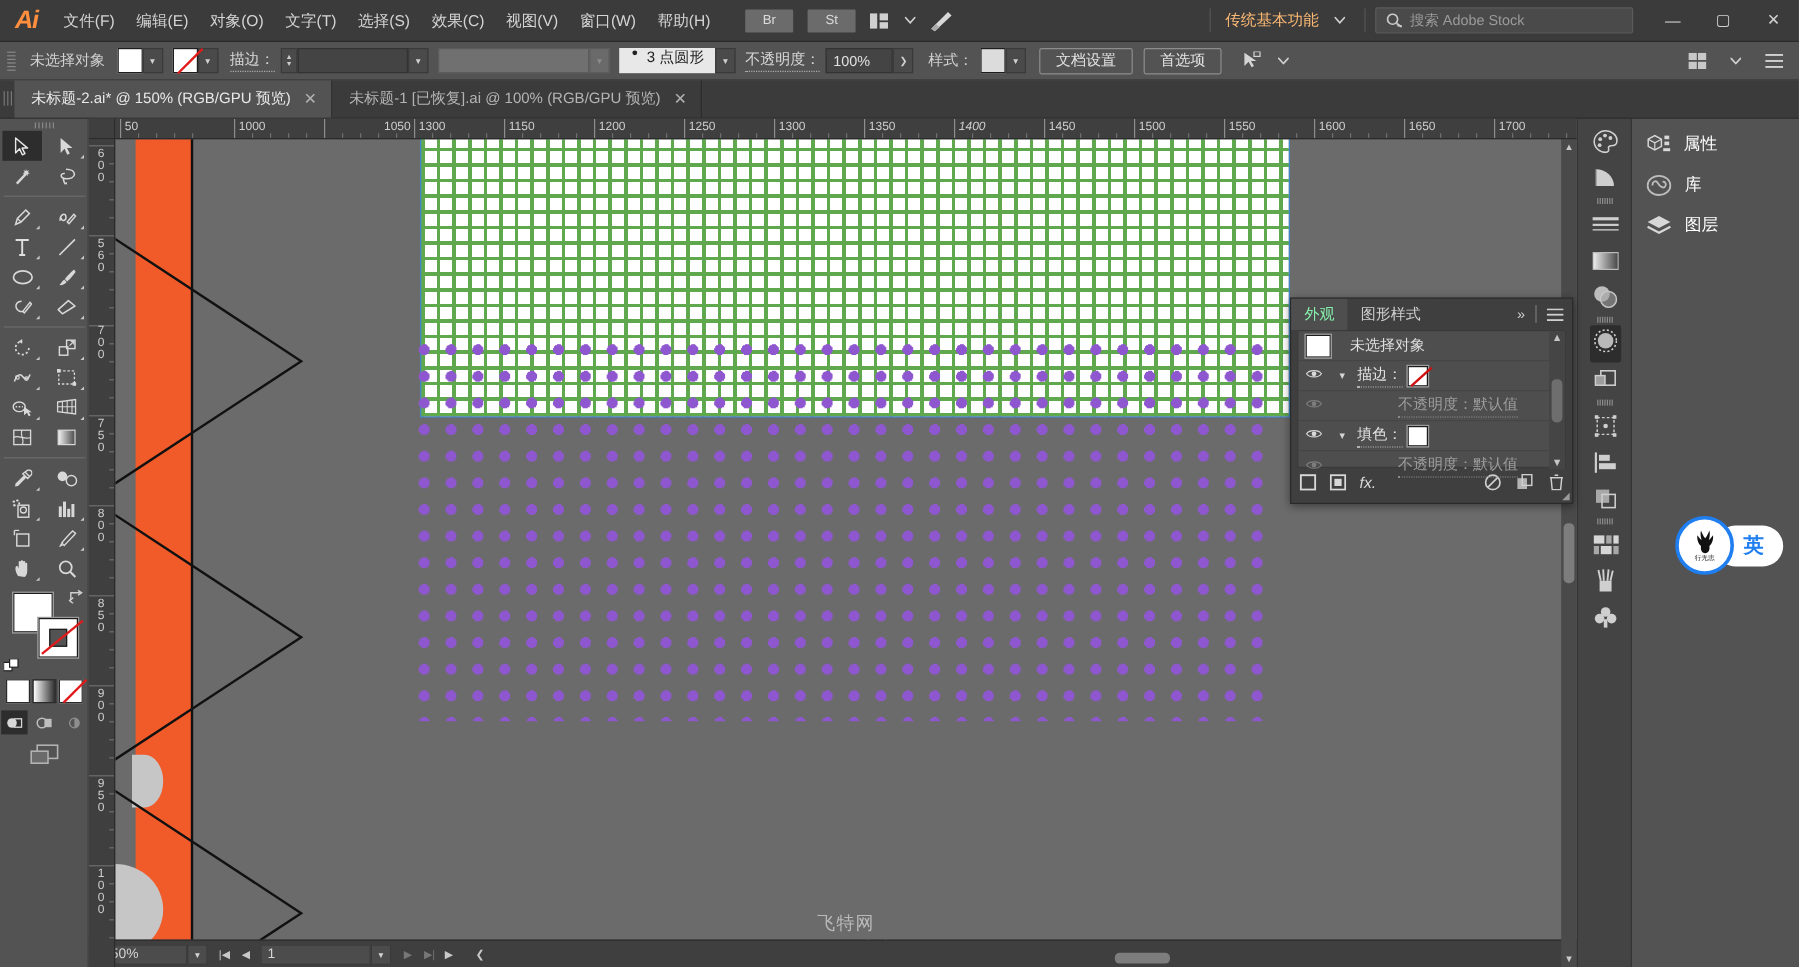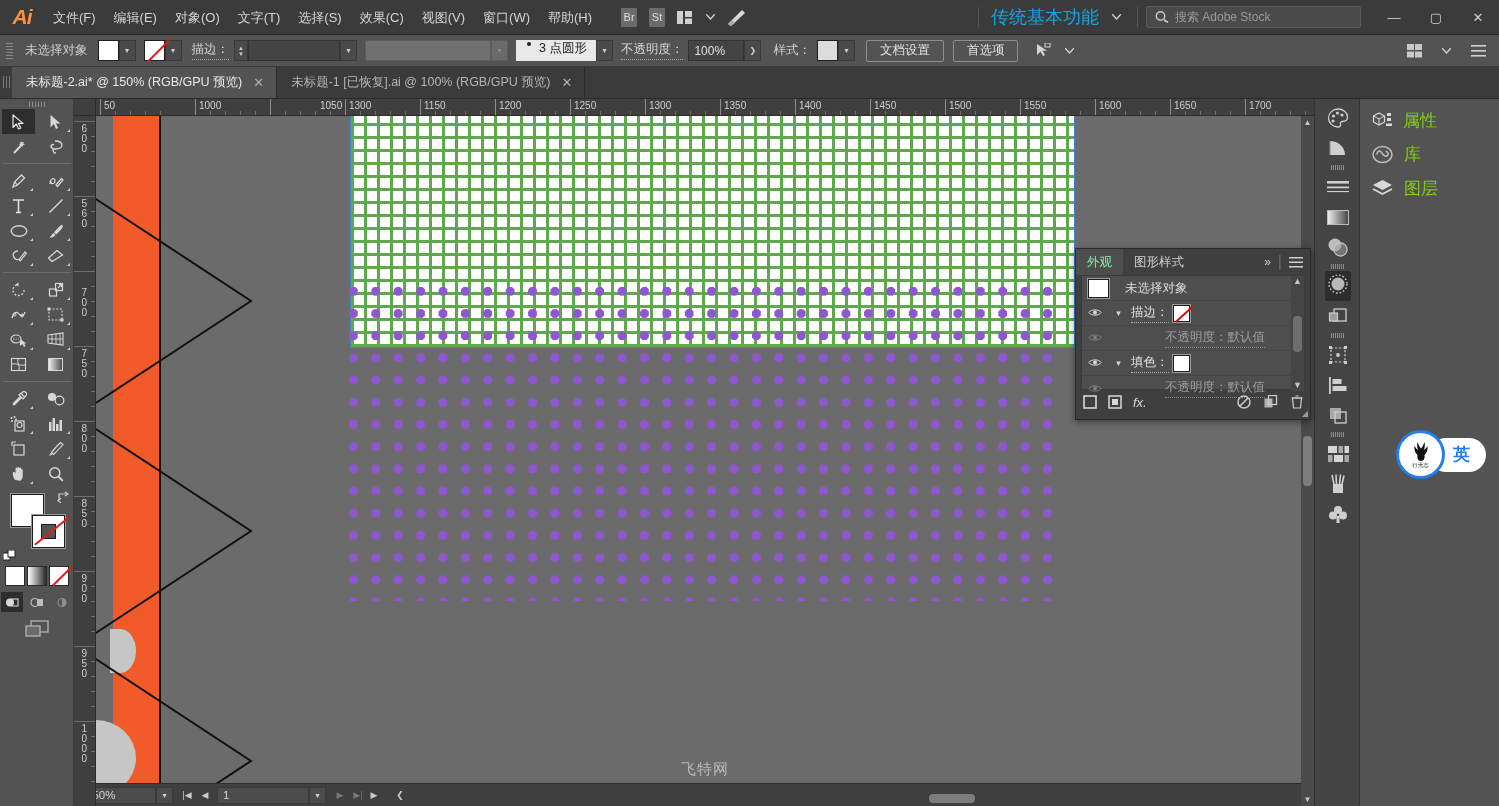--- a/index.html
+++ b/index.html
@@ -22,27 +22,27 @@
     width: 44px; height: 35px; display: flex; align-items: center;
     justify-content: center; color: #ff8f3f; font-size: 21px;
     font-weight: bold; font-style: italic; letter-spacing: -1px;
   }
   .menu-item {
     padding: 0 9px; height: 35px; line-height: 35px;
     color: #d4d4d4; font-size: 13px; white-space: nowrap;
   }
   .mb-spacer { flex: 1; }
   .mb-btn {
-    width: 16px; height: 19px; margin: 0 6px; background: #6b6b6b;
+    width: 40px; height: 19px; margin: 0 6px; background: #6b6b6b;
     color: #dcdcdc; font-size: 11px; display: flex; align-items: center;
     justify-content: center; border-radius: 1px;
   }
   .mb-icon { width: 26px; height: 35px; display: flex; align-items: center; justify-content: center; }
   .vsep { width: 1px; height: 20px; background: #555; margin: 0 8px; }
-  .workspace-name { color: #0ea5e9; font-size: 18px; padding: 0 4px; }
+  .workspace-name { color: #fdba74; font-size: 13px; padding: 0 4px; }
   .stock-search {
     display: flex; align-items: center; gap: 6px; background: #4a4a4a;
     height: 22px; border-radius: 2px; padding: 0 8px; min-width: 215px;
     border: 1px solid #5a5a5a;
   }
   .stock-search span { color: #9a9a9a; font-size: 12px; }
   .wincontrols { display: flex; height: 35px; }
   .wbtn {
     width: 42px; height: 35px; display: flex; align-items: center;
     justify-content: center; color: #d0d0d0; font-size: 13px;
@@ -283,21 +283,21 @@
   .rail-ico.sel .box { background: #2d2d2d; border-radius:2px; padding:3px; }
   .rail-grip { height: 9px; display:flex; align-items:center; justify-content:center; gap:1px;}
   .rail-grip i { width:1px;height:5px;background:#8d8d8d;display:block;}
 
   
   .dock {
     position: absolute; left: 1360px; top: 99px; width: 139px; height: 707px;
     background: #535353; padding-top: 4px;
   }
   .dock-item { display: flex; align-items: center; gap: 11px; height: 34px; padding-left: 12px; }
-  .dock-label { color: #84cc16; font-size: 17px; }
+  .dock-label { color: #ffffff; font-size: 14px; }
 
   
   .ime {
     position: absolute; left: 1396px; top: 430px; display: flex; align-items: center; z-index: 30;
   }
   .ime-logo {
     width: 49px; height: 49px; border-radius: 50%; background: #fff;
     border: 3px solid #1f7ef0; display: flex; flex-direction: column;
     align-items: center; justify-content: center; z-index: 2; position: relative;
   }
@@ -811,21 +811,21 @@
         <div class="rtick minor" style="left: 579px;"></div>
         <div class="rtick minor" style="left: 594px;"></div>
         <div class="rtick minor" style="left: 609px;"></div>
         <div class="rtick major" style="left: 624px;"></div>
         <div class="rlabel" style="left: 626px;">1350</div>
         <div class="rtick minor" style="left: 639px;"></div>
         <div class="rtick minor" style="left: 654px;"></div>
         <div class="rtick minor" style="left: 669px;"></div>
         <div class="rtick minor" style="left: 684px;"></div>
         <div class="rtick major" style="left: 699px;"></div>
-        <div class="rlabel" style="left: 701px;">1400</div>
+        <div class="rlabel" style="left: 701px; font-style: italic;">1400</div>
         <div class="rtick minor" style="left: 714px;"></div>
         <div class="rtick minor" style="left: 729px;"></div>
         <div class="rtick minor" style="left: 744px;"></div>
         <div class="rtick minor" style="left: 759px;"></div>
         <div class="rtick major" style="left: 774px;"></div>
         <div class="rlabel" style="left: 776px;">1450</div>
         <div class="rtick minor" style="left: 789px;"></div>
         <div class="rtick minor" style="left: 804px;"></div>
         <div class="rtick minor" style="left: 819px;"></div>
         <div class="rtick minor" style="left: 834px;"></div>
@@ -867,21 +867,21 @@
         <div class="vtick minor" style="top: 35px;"></div>
         <div class="vtick minor" style="top: 50px;"></div>
         <div class="vtick minor" style="top: 65px;"></div>
         <div class="vtick" style="top: 80px;"></div>
         <div class="vlabel" style="top: 83px;">560</div>
         <div class="vtick minor" style="top: 95px;"></div>
         <div class="vtick minor" style="top: 110px;"></div>
         <div class="vtick minor" style="top: 125px;"></div>
         <div class="vtick minor" style="top: 140px;"></div>
         <div class="vtick" style="top: 155px;"></div>
-        <div class="vlabel" style="top: 172px;">700</div>
+        <div class="vlabel" style="top: 155px;">700</div>
         <div class="vtick minor" style="top: 170px;"></div>
         <div class="vtick minor" style="top: 185px;"></div>
         <div class="vtick minor" style="top: 200px;"></div>
         <div class="vtick minor" style="top: 215px;"></div>
         <div class="vtick" style="top: 230px;"></div>
         <div class="vlabel" style="top: 233px;">750</div>
         <div class="vtick minor" style="top: 245px;"></div>
         <div class="vtick minor" style="top: 260px;"></div>
         <div class="vtick minor" style="top: 275px;"></div>
         <div class="vtick minor" style="top: 290px;"></div>

